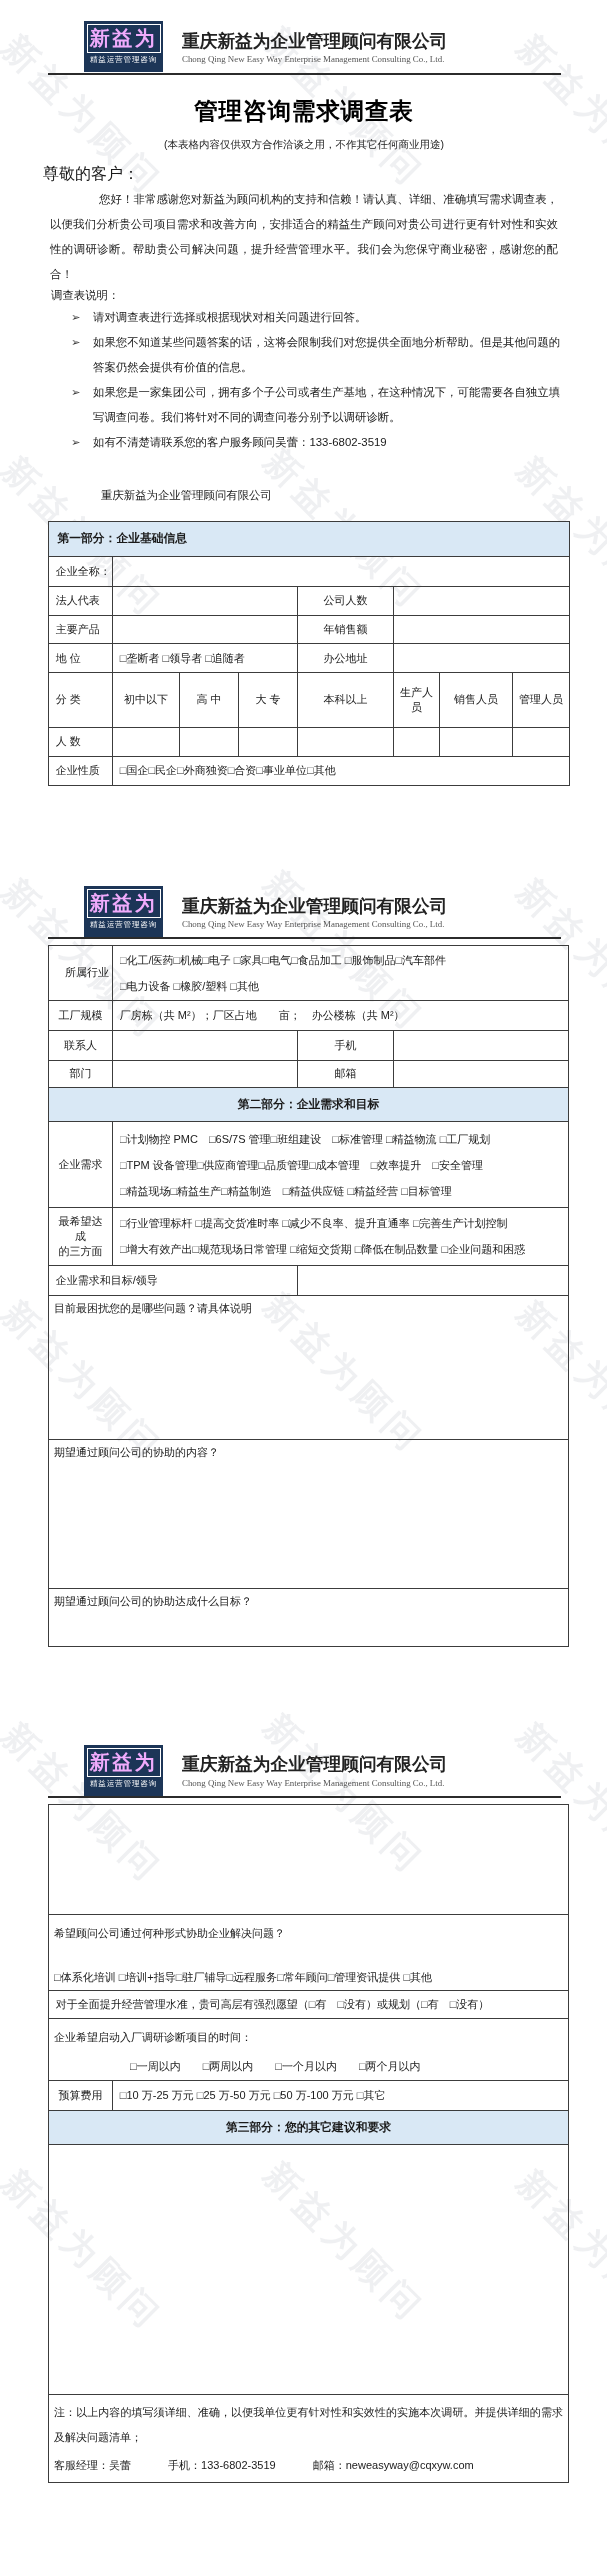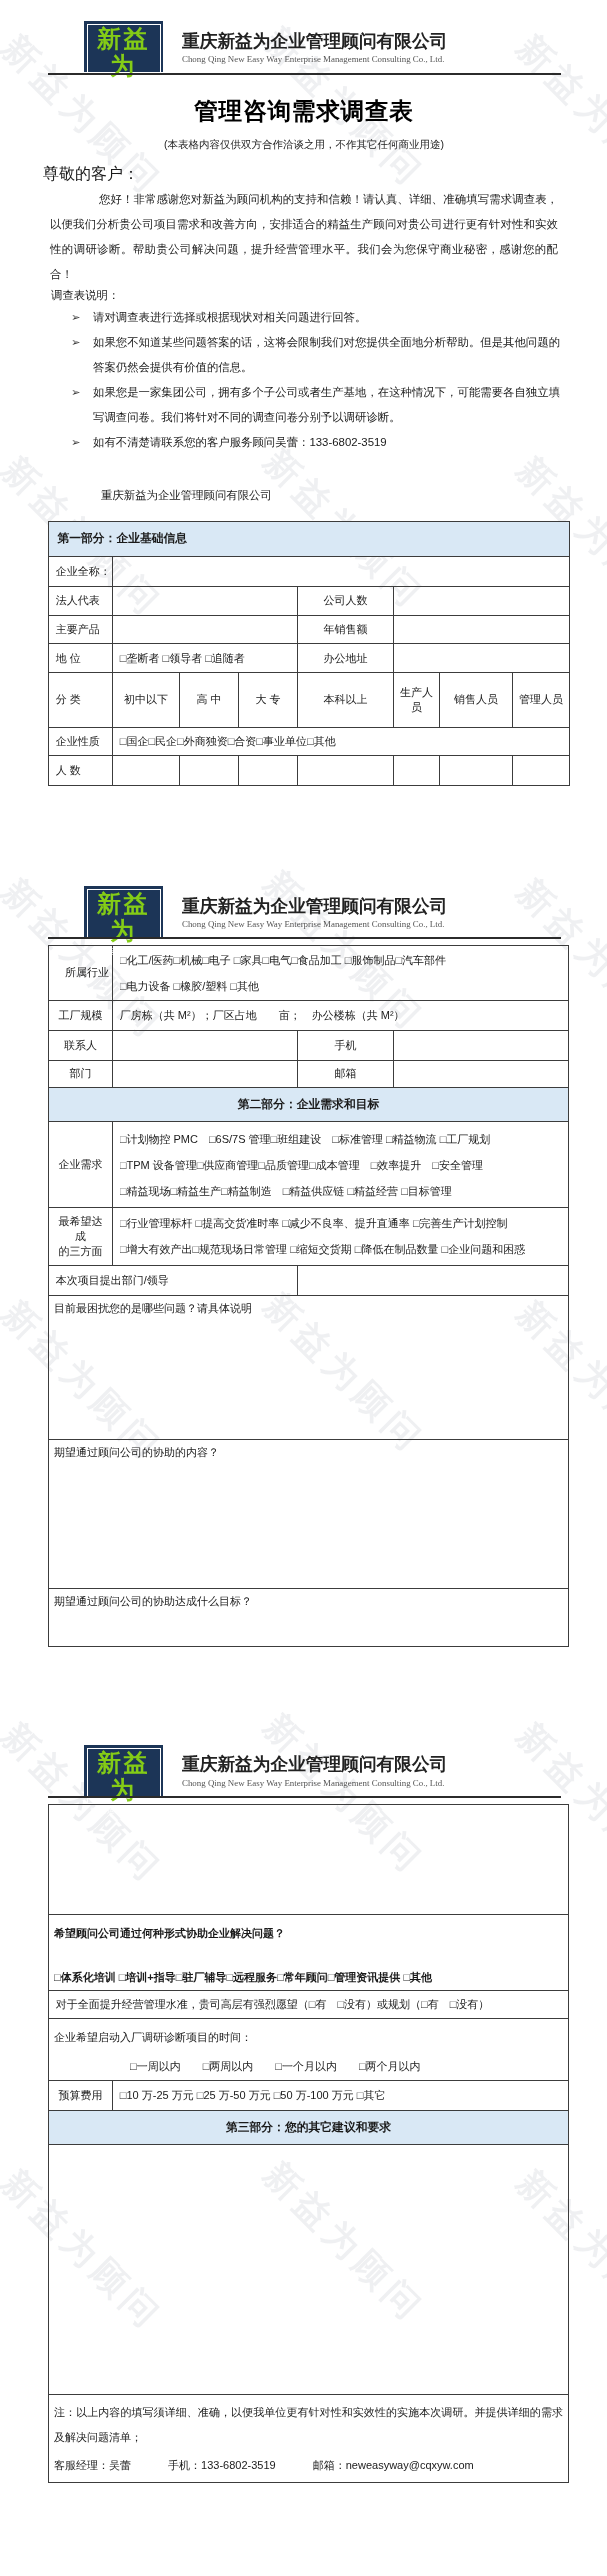--- a/index.html
+++ b/index.html
@@ -4,22 +4,22 @@
 <style>
   html,body{margin:0;padding:0;background:#ffffff;}
   .page{position:relative;width:608px;height:2576px;background:#fff;overflow:hidden;
         font-family:"Liberation Sans","DejaVu Sans",sans-serif;color:#1a1a1a;}
   
   .wm{position:absolute;z-index:0;font-size:35px;font-weight:bold;letter-spacing:6.8px;
       color:rgba(120,132,150,0.12);transform:rotate(45deg);transform-origin:left top;
       white-space:nowrap;pointer-events:none;}
   
   .logo{position:absolute;left:84px;width:79px;height:51px;background:#1c3557;z-index:2;}
-  .logo-main{margin:2.5px 2.5px 0 2.5px;border:1.7px solid #fff;color:#84cc16;font-weight:bold;
-             font-size:24px;line-height:27px;text-align:center;letter-spacing:2.5px;}
+  .logo-main{margin:2.5px 2.5px 0 2.5px;border:1.7px solid #fff;color:#f0abfc;font-weight:bold;
+             font-size:20px;line-height:27px;text-align:center;letter-spacing:2.5px;}
   .logo-sub{color:#fff;font-size:7.6px;line-height:14.3px;text-align:center;letter-spacing:0.8px;white-space:nowrap;}
   .co-cn{position:absolute;left:182px;font-family:"Liberation Serif","DejaVu Serif",serif;
          font-size:17.7px;font-weight:bold;color:#222;white-space:nowrap;z-index:2;}
   .co-en{position:absolute;left:182px;font-family:"Liberation Serif","DejaVu Serif",serif;
          font-size:8.9px;color:#555;white-space:nowrap;z-index:2;}
   .hr{position:absolute;left:48px;width:513px;height:1.7px;background:#2b2b2b;z-index:2;}
   
   .doc-title{position:absolute;left:0;width:608px;text-align:center;font-size:23.6px;
              font-weight:bold;color:#000;letter-spacing:0.8px;z-index:2;}
   .doc-sub{position:absolute;left:0;width:608px;text-align:center;font-size:10.5px;color:#222;z-index:2;}
@@ -169,38 +169,38 @@
       </td>
       <td class="lblc"><span>初中以下</span></td>
       <td class="lblc"><span>高 中</span></td>
       <td class="lblc"><span>大 专</span></td>
       <td class="lblc"><span>本科以上</span></td>
       <td style="text-align:center;word-break:break-all;white-space:normal;"><span>生产人员</span></td>
       <td class="lblc"><span>销售人员</span></td>
       <td class="lblc"><span>管理人员</span></td>
     </tr>
     <tr>
+      <td class="lbl" style="height:27px;">
+        <span>人 数</span>
+      </td>
+      <td></td>
+      <td></td>
+      <td></td>
+      <td></td>
+      <td></td>
+      <td></td>
+      <td></td>
+    </tr>
+    <tr>
       <td class="lbl" style="height:26px;">
         <span>企业性质</span>
       </td>
       <td class="opts" colspan="7">
         <span>□国企□民企□外商独资□合资□事业单位□其他</span>
       </td>
-    </tr>
-    <tr>
-      <td class="lbl" style="height:27px;">
-        <span>人 数</span>
-      </td>
-      <td></td>
-      <td></td>
-      <td></td>
-      <td></td>
-      <td></td>
-      <td></td>
-      <td></td>
     </tr>
   </tbody>
     </table>
 
   <div class="logo" style="top:886px;">
     <div class="logo-main">新益为</div>
     <div class="logo-sub">精益运营管理咨询</div>
   </div>
   <div class="co-cn" style="top:894px;">重庆新益为企业管理顾问有限公司</div>
   <div class="co-en" style="top:919px;">Chong Qing New Easy Way Enterprise Management Consulting Co., Ltd.</div>
@@ -271,21 +271,21 @@
         <div>最希望达成</div>
         <div>的三方面</div>
       </td>
       <td class="opts" colspan="3">
         <div class="ln">□行业管理标杆 □提高交货准时率 □减少不良率、提升直通率 □完善生产计划控制</div>
         <div class="ln">□增大有效产出□规范现场日常管理 □缩短交货期 □降低在制品数量 □企业问题和困惑</div>
       </td>
     </tr>
     <tr>
       <td class="lbl" colspan="2" style="height:28px;">
-        <span>本次项目提出部门/领导</span>
+        <span>企业需求和目标/领导</span>
       </td>
       <td colspan="2"></td>
     </tr>
     <tr>
       <td class="toptext" colspan="4" style="height:137px;">
         <span>目前最困扰您的是哪些问题？请具体说明</span>
       </td>
     </tr>
     <tr>
       <td class="toptext" colspan="4" style="height:142px;">
@@ -311,21 +311,21 @@
   <table style="top:1804px;">
     <colgroup>
       <col style="width:64px">
         <col style="width:456px">
     </colgroup>
     <tbody>
         <tr>
       <td colspan="2" style="height:107px;"></td>
     </tr>
     <tr>
-      <td class="toptext" colspan="2" style="height:56px;font-weight:bold;">
+      <td class="toptext" colspan="2" style="height:56px;">
         <div class="ln">希望顾问公司通过何种形式协助企业解决问题？</div>
         <div class="ln" style="margin-top:18px;">□体系化培训 □培训+指导□驻厂辅导□远程服务□常年顾问□管理资讯提供 □其他</div>
       </td>
     </tr>
     <tr>
       <td class="opts" colspan="2" style="height:25px;">
         <span>对于全面提升经营管理水准，贵司高层有强烈愿望（□有　□没有）或规划（□有　□没有）</span>
       </td>
     </tr>
     <tr>

